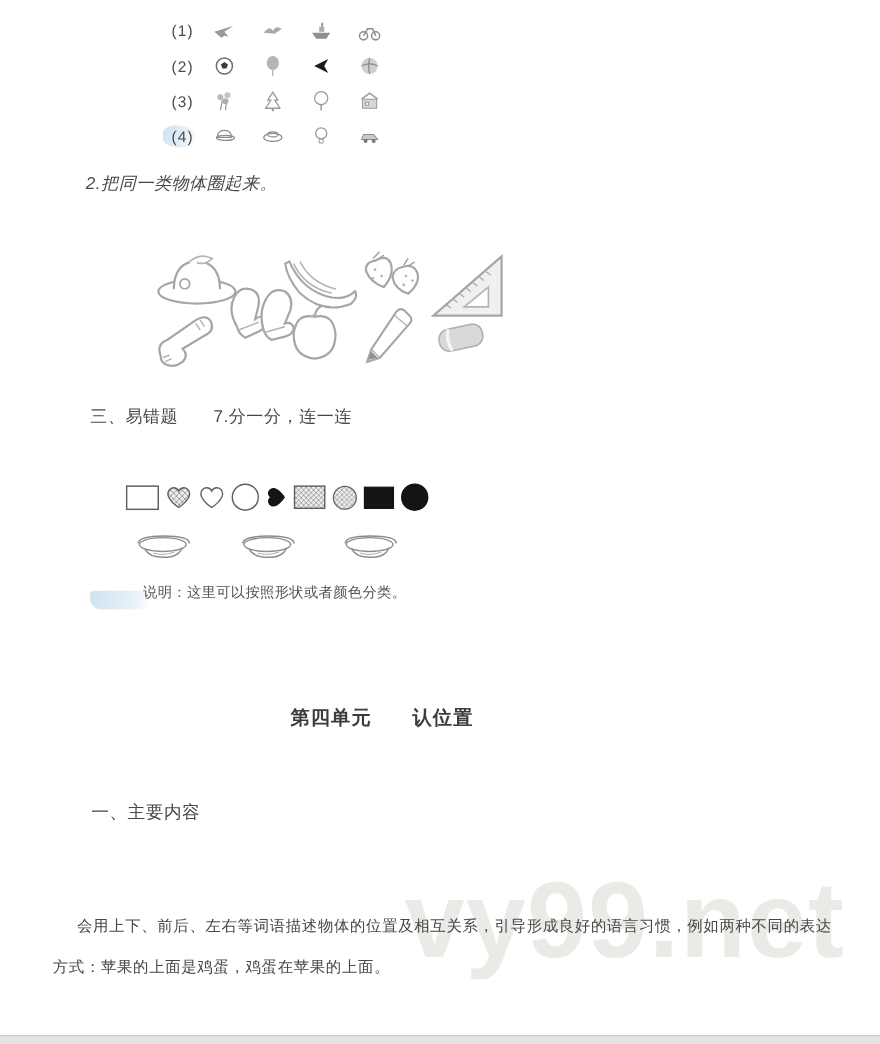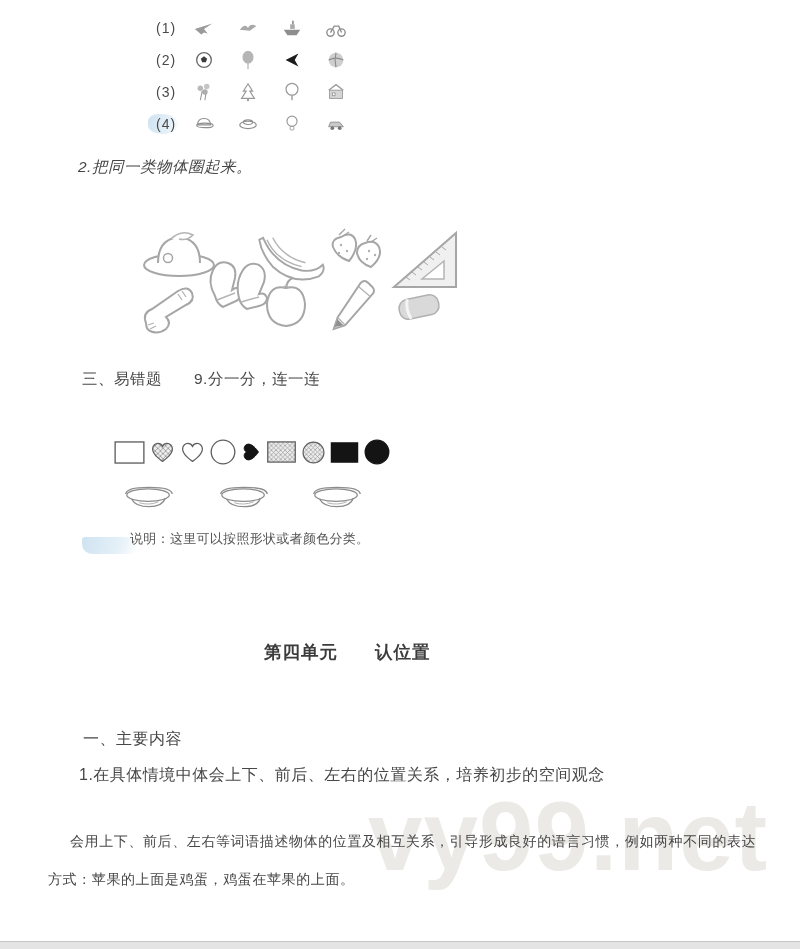--- a/index.html
+++ b/index.html
@@ -210,21 +210,21 @@
           <path d="M7 50 L10 42 L16 48 Z" fill="#8f8f8f"></path>
         </svg></div>
       <div class="collage-item" style="left: 262px; top: 65px;"><svg viewBox="0 0 48 36" width="48" height="36">
           <g transform="rotate(-12 24 18)">
             <rect x="4" y="8" width="40" height="20" rx="9" fill="#d9d9d9" stroke="#b0b0b0" stroke-width="1.5"></rect>
             <path d="M14 8 Q10 18 14 28" fill="none" stroke="#f4f4f4" stroke-width="3"></path>
           </g>
         </svg></div>
     </div>
 
-  <div class="t s3h">三、易错题　　9.分一分，连一连</div>
+  <div class="t s3h">三、易错题　　7.分一分，连一连</div>
 
   <div class="shapes">
       <span class="shape">
         <svg viewBox="0 0 32 24" width="31" height="23">
           <defs>
             <pattern id="hatch0" width="5" height="5" patternUnits="userSpaceOnUse">
               <rect width="5" height="5" fill="#ededed"></rect>
               <path d="M0 0L5 5M5 0L0 5" stroke="#9a9a9a" stroke-width="0.8"></path>
             </pattern>
           </defs>
@@ -339,17 +339,16 @@
           <ellipse cx="29" cy="13" rx="22" ry="6.5" fill="none" stroke="#8c8c8c" stroke-width="1.3"></ellipse>
           <path d="M12 17 Q16 25 30 25 Q44 25 47 16" fill="none" stroke="#8c8c8c" stroke-width="1.4"></path>
           <path d="M20 21 Q30 24 40 20" fill="none" stroke="#b0b0b0" stroke-width="1"></path>
         </svg></span>
     </div>
 
   <div class="t title">第四单元　　认位置</div>
 
   <div class="t note">说明：这里可以按照形状或者颜色分类。</div>
   <div class="t sh">一、主要内容</div>
-  <div class="t p1">1.在具体情境中体会上下、前后、左右的位置关系，培养初步的空间观念</div>
   <div class="t para">会用上下、前后、左右等词语描述物体的位置及相互关系，引导形成良好的语言习惯，例如两种不同的表达方式：苹果的上面是鸡蛋，鸡蛋在苹果的上面。</div>
 
   <div class="footer-strip"></div>
 </div>
 
 </body></html>

